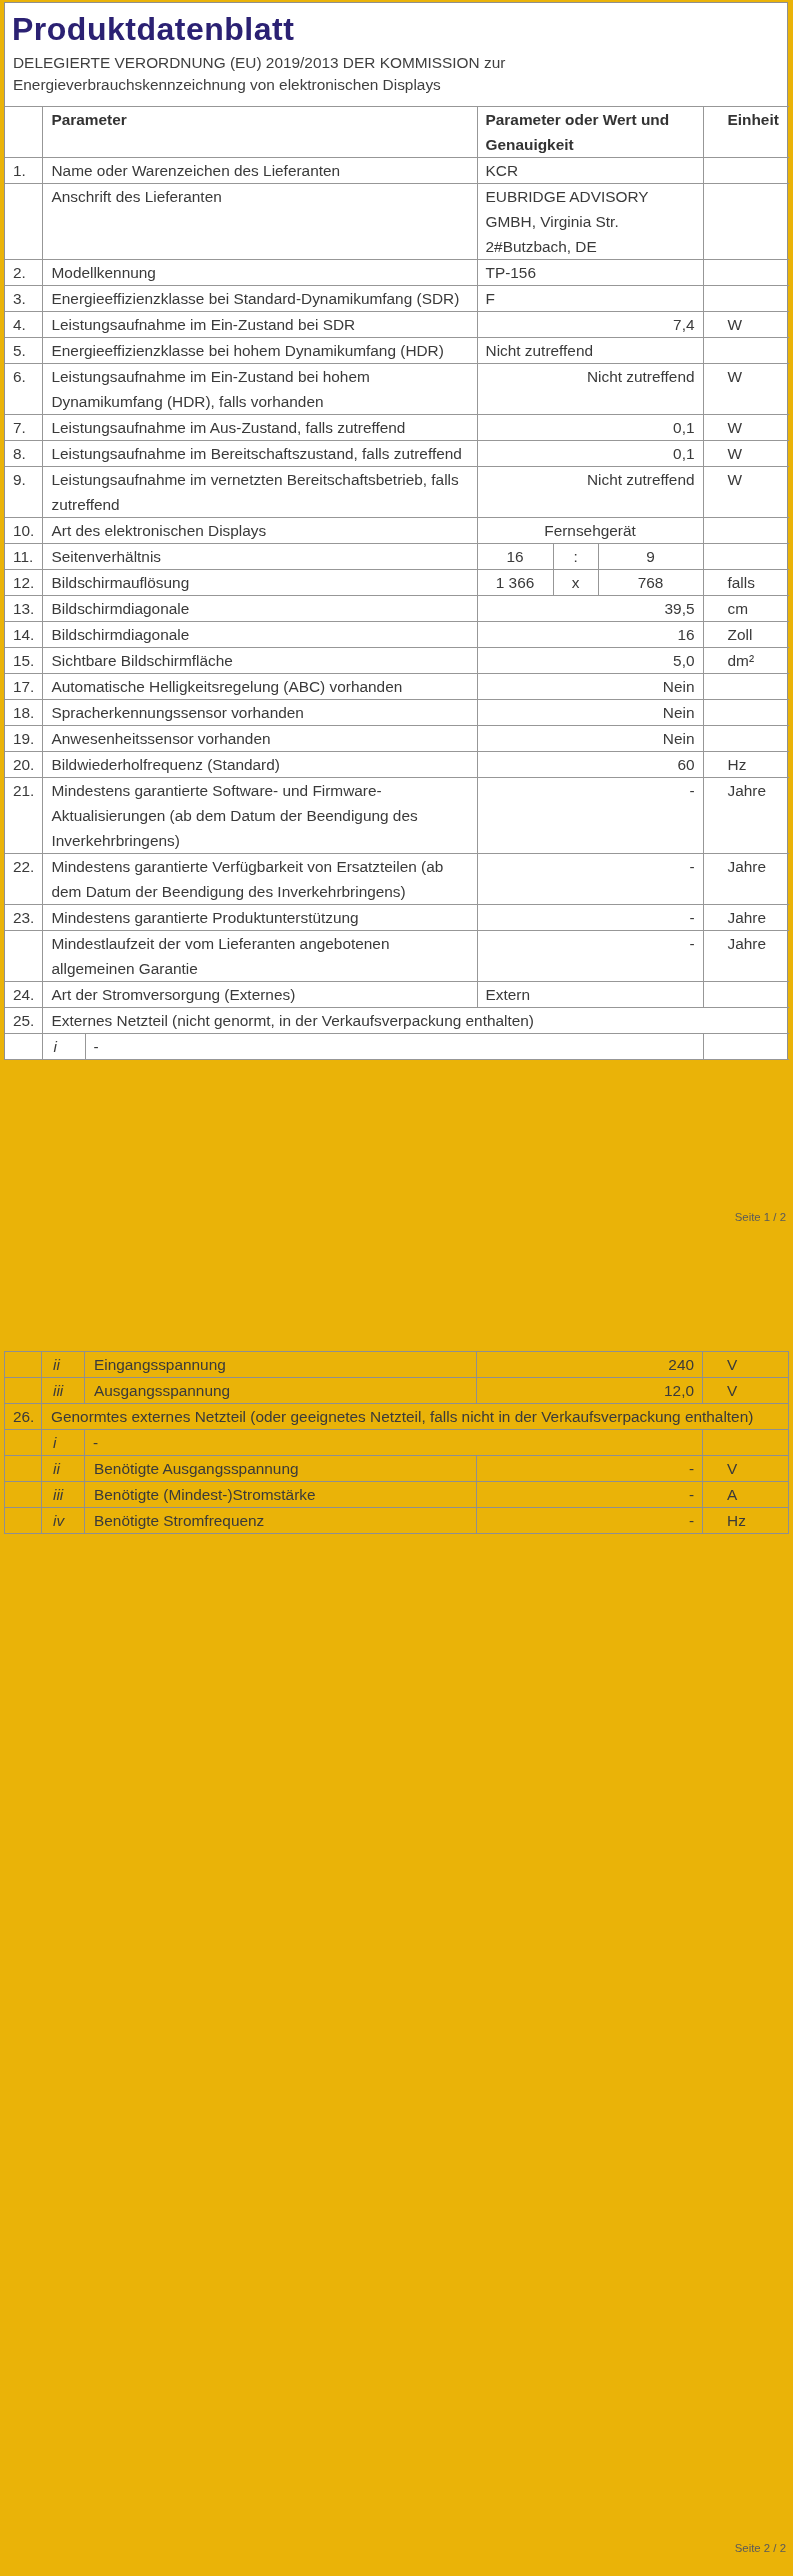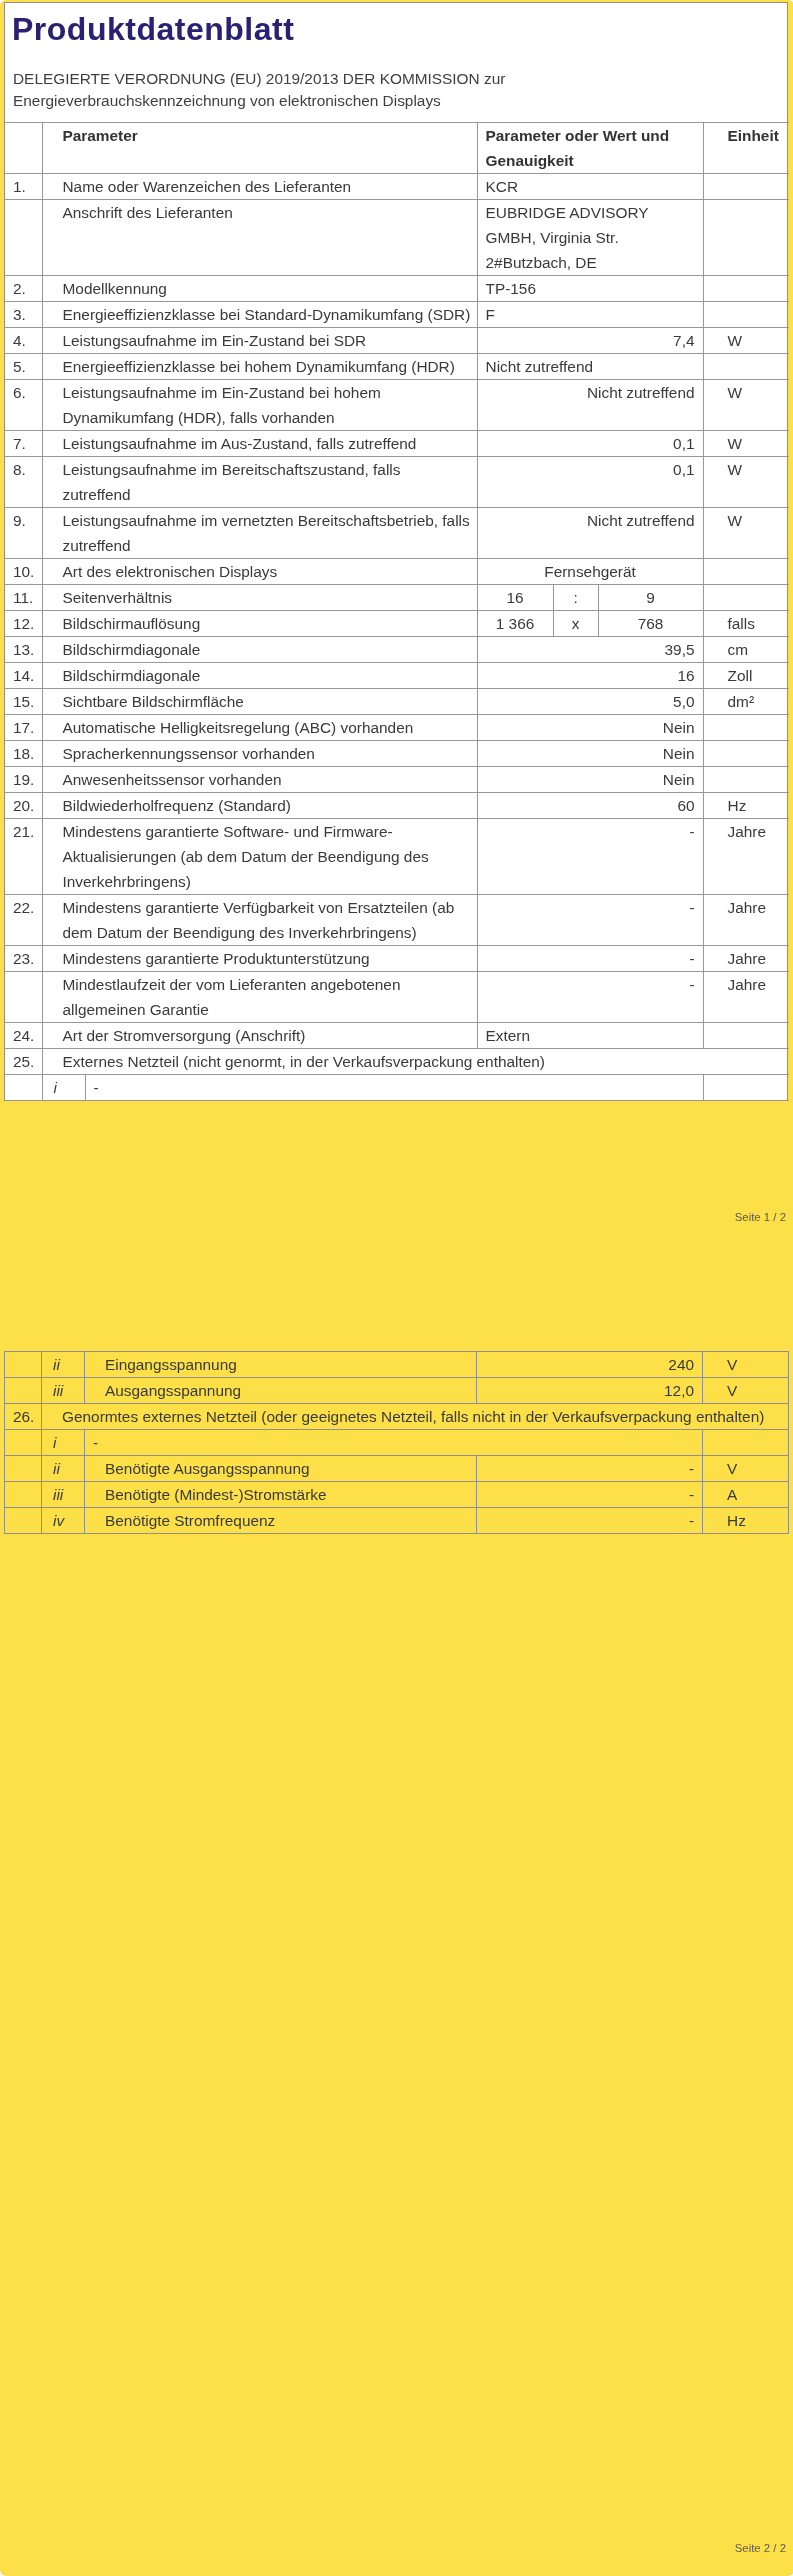--- a/index.html
+++ b/index.html
@@ -1,37 +1,36 @@
 <!DOCTYPE html>
 <html><head>
 <meta charset="utf-8">
 <style>
   html,body{margin:0;padding:0;background:#ffffff;}
   .canvas{
     position:relative;
     width:794px;height:2576px;
-    background:#fde047;
+    background:#eab308;
     font-family:"Liberation Sans", sans-serif;
     color:#3a3a3a;
     overflow:hidden;
-    border-radius:6px;
   }
   
   .page1{
     position:absolute;left:4px;top:2px;width:784px;
     border:1px solid #8f8f8f;border-bottom:none;
     background:#fff;box-sizing:border-box;
   }
   .doc-title{
     margin:8px 0 0 7px;
     font-size:32px;font-weight:bold;
     color:#2b2173;letter-spacing:0.5px;
   }
   .doc-subtitle{
-    margin:20px 0 0 8px;
+    margin:4px 0 0 8px;
     font-size:15.4px;line-height:22px;color:#3f3f3f;
   }
   
   table{
     border-collapse:collapse;table-layout:fixed;
     width:100%;
     font-size:15.4px;color:#3a3a3a;
   }
   .t1{margin-top:10px;}
   td{
@@ -41,21 +40,21 @@
     vertical-align:top;
     overflow:hidden;
     word-wrap:break-word;
   }
   
   .t1 td:first-child{border-left:none;}
   .t1 td:last-child{border-right:none;}
   .hdr{font-weight:bold;color:#333;}
   td.num{padding-left:8px;}
   td.subnum{font-style:italic;padding-left:11px;}
-  td.param{padding-left:20px;}
+  td.param{padding-left:9px;}
   td.val{padding-left:8px;padding-right:8px;}
   td.val.right{text-align:right;}
   td.val.center{text-align:center;}
   td.val.left{text-align:left;}
   td.unit{padding-left:24px;}
   
   .page-footer{
     position:absolute;right:8px;
     font-size:11.4px;color:#5a5a5a;
   }
@@ -239,21 +238,21 @@
             <td class="unit">Jahre</td>
           </tr>
           <tr>
             <td class="num"></td>
             <td colspan="2" class="param">Mindestlaufzeit der vom Lieferanten angebotenen allgemeinen Garantie</td>
             <td colspan="3" class="val right">-</td>
             <td class="unit">Jahre</td>
           </tr>
           <tr>
             <td class="num">24.</td>
-            <td colspan="2" class="param">Art der Stromversorgung (Anschrift)</td>
+            <td colspan="2" class="param">Art der Stromversorgung (Externes)</td>
             <td colspan="3" class="val left">Extern</td>
             <td class="unit"></td>
           </tr>
           <tr>
             <td class="num">25.</td>
             <td colspan="6" class="param">Externes Netzteil (nicht genormt, in der Verkaufsverpackung enthalten)</td>
           </tr>
           <tr>
             <td class="num"></td>
             <td class="subnum">i</td>

